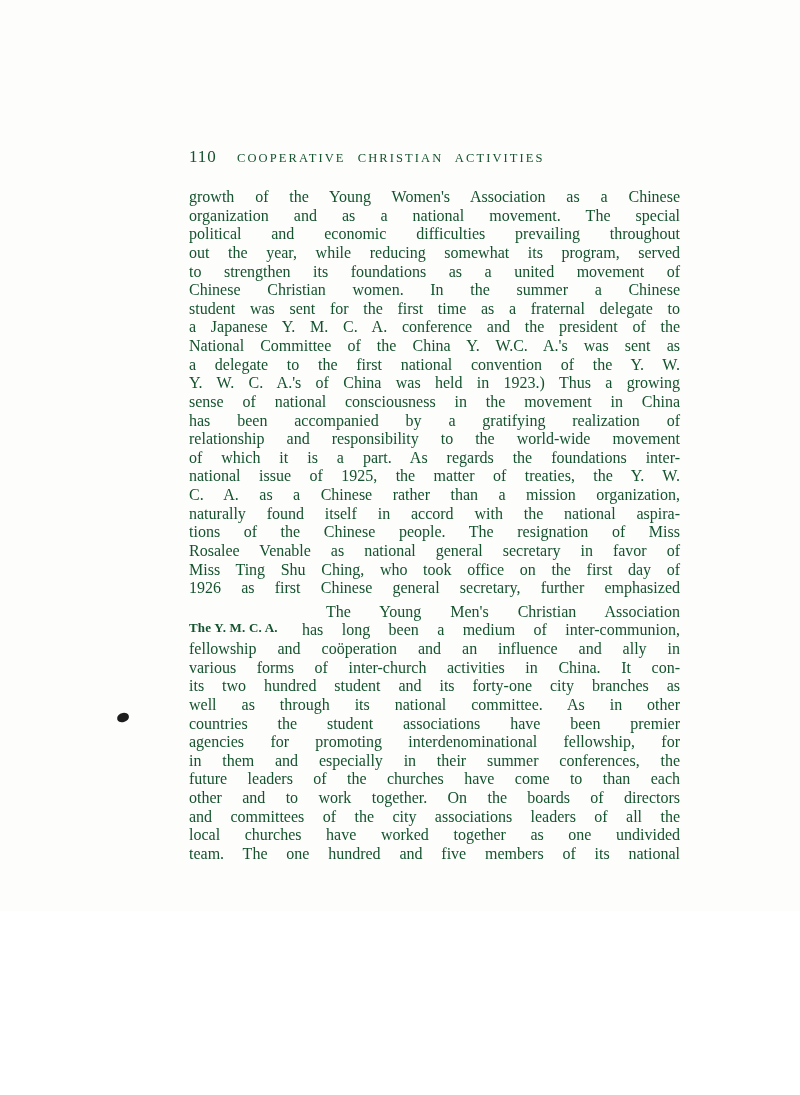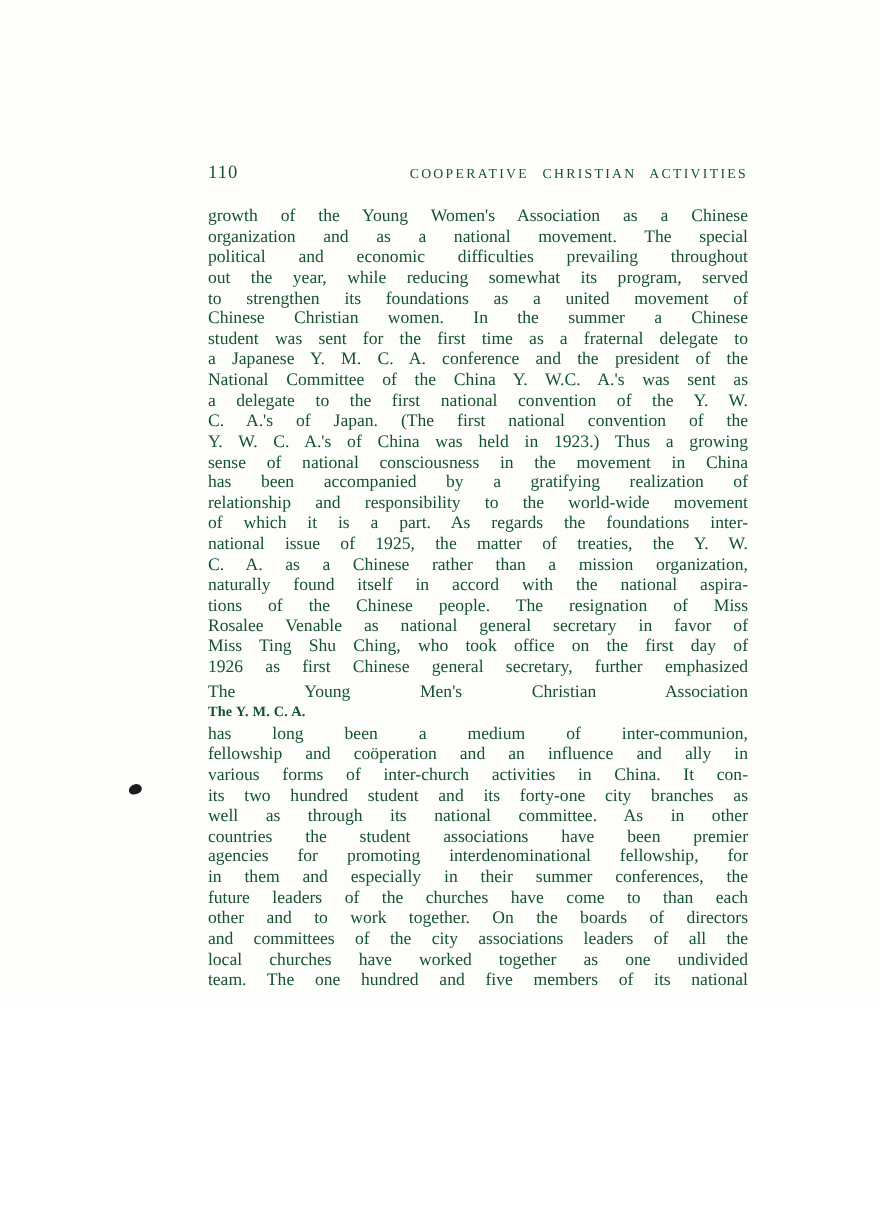--- a/index.html
+++ b/index.html
@@ -22,21 +22,21 @@
   }
   .pageno {
     position: absolute;
     left: 0;
     top: 0;
     font-size: 17px;
     letter-spacing: 1px;
   }
   .rtitle {
     display: block;
-    text-align: right;
+    text-align: left;
     padding-left: 48px;
     padding-top: 4px;
     font-size: 12.5px;
     letter-spacing: 2.1px;
     word-spacing: 7px;
   }
   
   .textblock {
     position: absolute;
     left: 189px;
@@ -49,21 +49,21 @@
     font-size: 16px;
     line-height: 18.62px;
     text-align: justify;
     text-align-last: justify;
   }
   .jline.last {
     text-align: left;
     text-align-last: left;
   }
   .cutin-para { margin-top: 5px; }
-  .cutin-row { display: flex; flex-direction: column; }
+  .cutin-row { display: flex; }
   .cutin-spacer { width: 137px; flex: none; }
   .sidehead {
     width: 113px;
     flex: none;
     font-weight: bold;
     font-size: 13px;
     letter-spacing: 0.2px;
     line-height: 18.62px;
     transform: translateY(-2px);
   }
@@ -96,21 +96,20 @@
         <div class="jline">growth of the Young Women's Association as a Chinese</div>
         <div class="jline">organization and as a national movement. The special</div>
         <div class="jline">political and economic difficulties prevailing throughout</div>
         <div class="jline">out the year, while reducing somewhat its program, served</div>
         <div class="jline">to strengthen its foundations as a united movement of</div>
         <div class="jline">Chinese Christian women. In the summer a Chinese</div>
         <div class="jline">student was sent for the first time as a fraternal delegate to</div>
         <div class="jline">a Japanese Y. M. C. A. conference and the president of the</div>
         <div class="jline">National Committee of the China Y. W.C. A.'s was sent as</div>
         <div class="jline">a delegate to the first national convention of the Y. W.</div>
-        <div class="jline">C. A.'s of Japan. (The first national convention of the</div>
         <div class="jline">Y. W. C. A.'s of China was held in 1923.) Thus a growing</div>
         <div class="jline">sense of national consciousness in the movement in China</div>
         <div class="jline">has been accompanied by a gratifying realization of</div>
         <div class="jline">relationship and responsibility to the world-wide movement</div>
         <div class="jline">of which it is a part. As regards the foundations inter-</div>
         <div class="jline">national issue of 1925, the matter of treaties, the Y. W.</div>
         <div class="jline">C. A. as a Chinese rather than a mission organization,</div>
         <div class="jline">naturally found itself in accord with the national aspira-</div>
         <div class="jline">tions of the Chinese people. The resignation of Miss</div>
         <div class="jline">Rosalee Venable as national general secretary in favor of</div>

